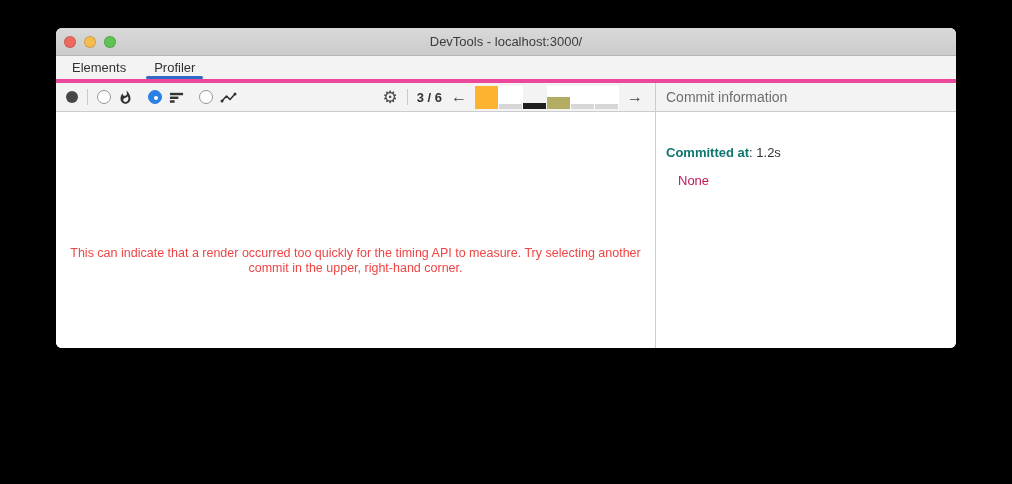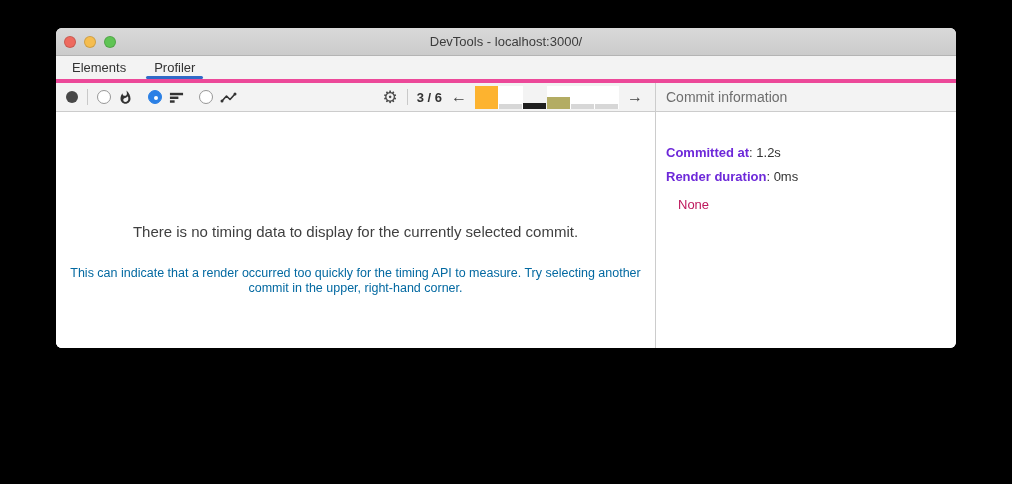--- a/index.html
+++ b/index.html
@@ -62,27 +62,27 @@
   .commit-slot.selected { background:transparent; }
   .commit-bar-fill { width:calc(100% - 1px); }
 
   
   .panel-header {
     height:29px; flex:0 0 29px; background:#f3f3f3; border-bottom:1px solid #ccc;
     display:flex; align-items:center; padding:0 10px; font-size:14px; color:#6e6e6e;
   }
   .panel-body { padding:9px 10px; font-size:13px; color:#333; }
   .info-row { line-height:24px; white-space:nowrap; }
-  .info-row strong { color:#6d28d9; }
+  .info-row strong { color:#0f766e; }
   .interactions-none { margin:6px 0 0 12px; line-height:20px; color:#be185d; }
 
   
   .message-area { flex:1; background:#fff; display:flex; flex-direction:column; align-items:center; padding-top:110px; }
   .headline { font-size:15px; color:#3f3f3f; line-height:20px; text-align:center; max-width:560px; }
-  .description { margin-top:24px; font-size:12.5px; color:#0369a1; line-height:15px; text-align:center; max-width:572px; }
+  .description { margin-top:24px; font-size:12.5px; color:#ef4444; line-height:15px; text-align:center; max-width:572px; }
 
   
   svg.icon { display:block; }
 </style>
 </head>
 <body>
 
 <div class="stage">
   <div class="window">
 
@@ -165,33 +165,29 @@
                 </div>
                 <div class="commit-slot">
                   <div class="commit-bar-fill" style="height: 5px; background: rgb(215, 215, 215);"></div>
                 </div>
               </div>
             <span class="nav-arrow">→</span>
           </div>
         </div>
 
         <div class="message-area">
-          <div class="headline">There is no timing data to display for the currently selected commit.</div>
           <div class="description">This can indicate that a render occurred too quickly for the timing API to measure. Try selecting another commit in the upper, right-hand corner.</div>
         </div>
       </div>
 
       <div class="right-col">
         <div class="panel-header">Commit information</div>
         <div class="panel-body">
           <div class="info-row">
             <strong>Committed at</strong><span>: </span><span>1.2s</span>
           </div>
-          <div class="info-row">
-            <strong>Render duration</strong><span>: </span><span>0ms</span>
-          </div>
           <div class="interactions-none">None</div>
         </div>
       </div>
 
     </div>
   </div>
 </div>
 
 </body></html>

